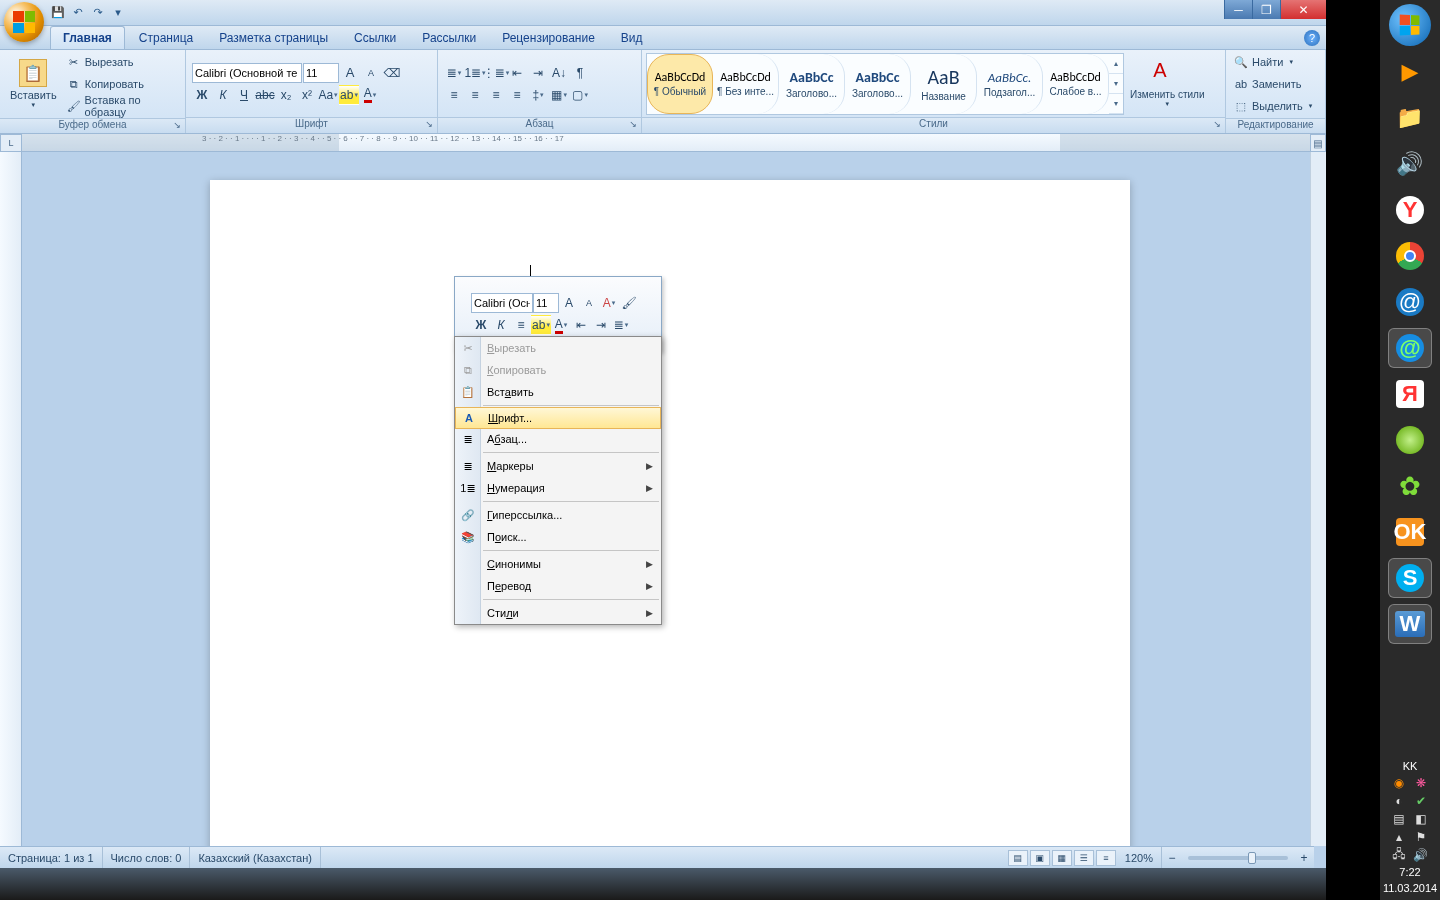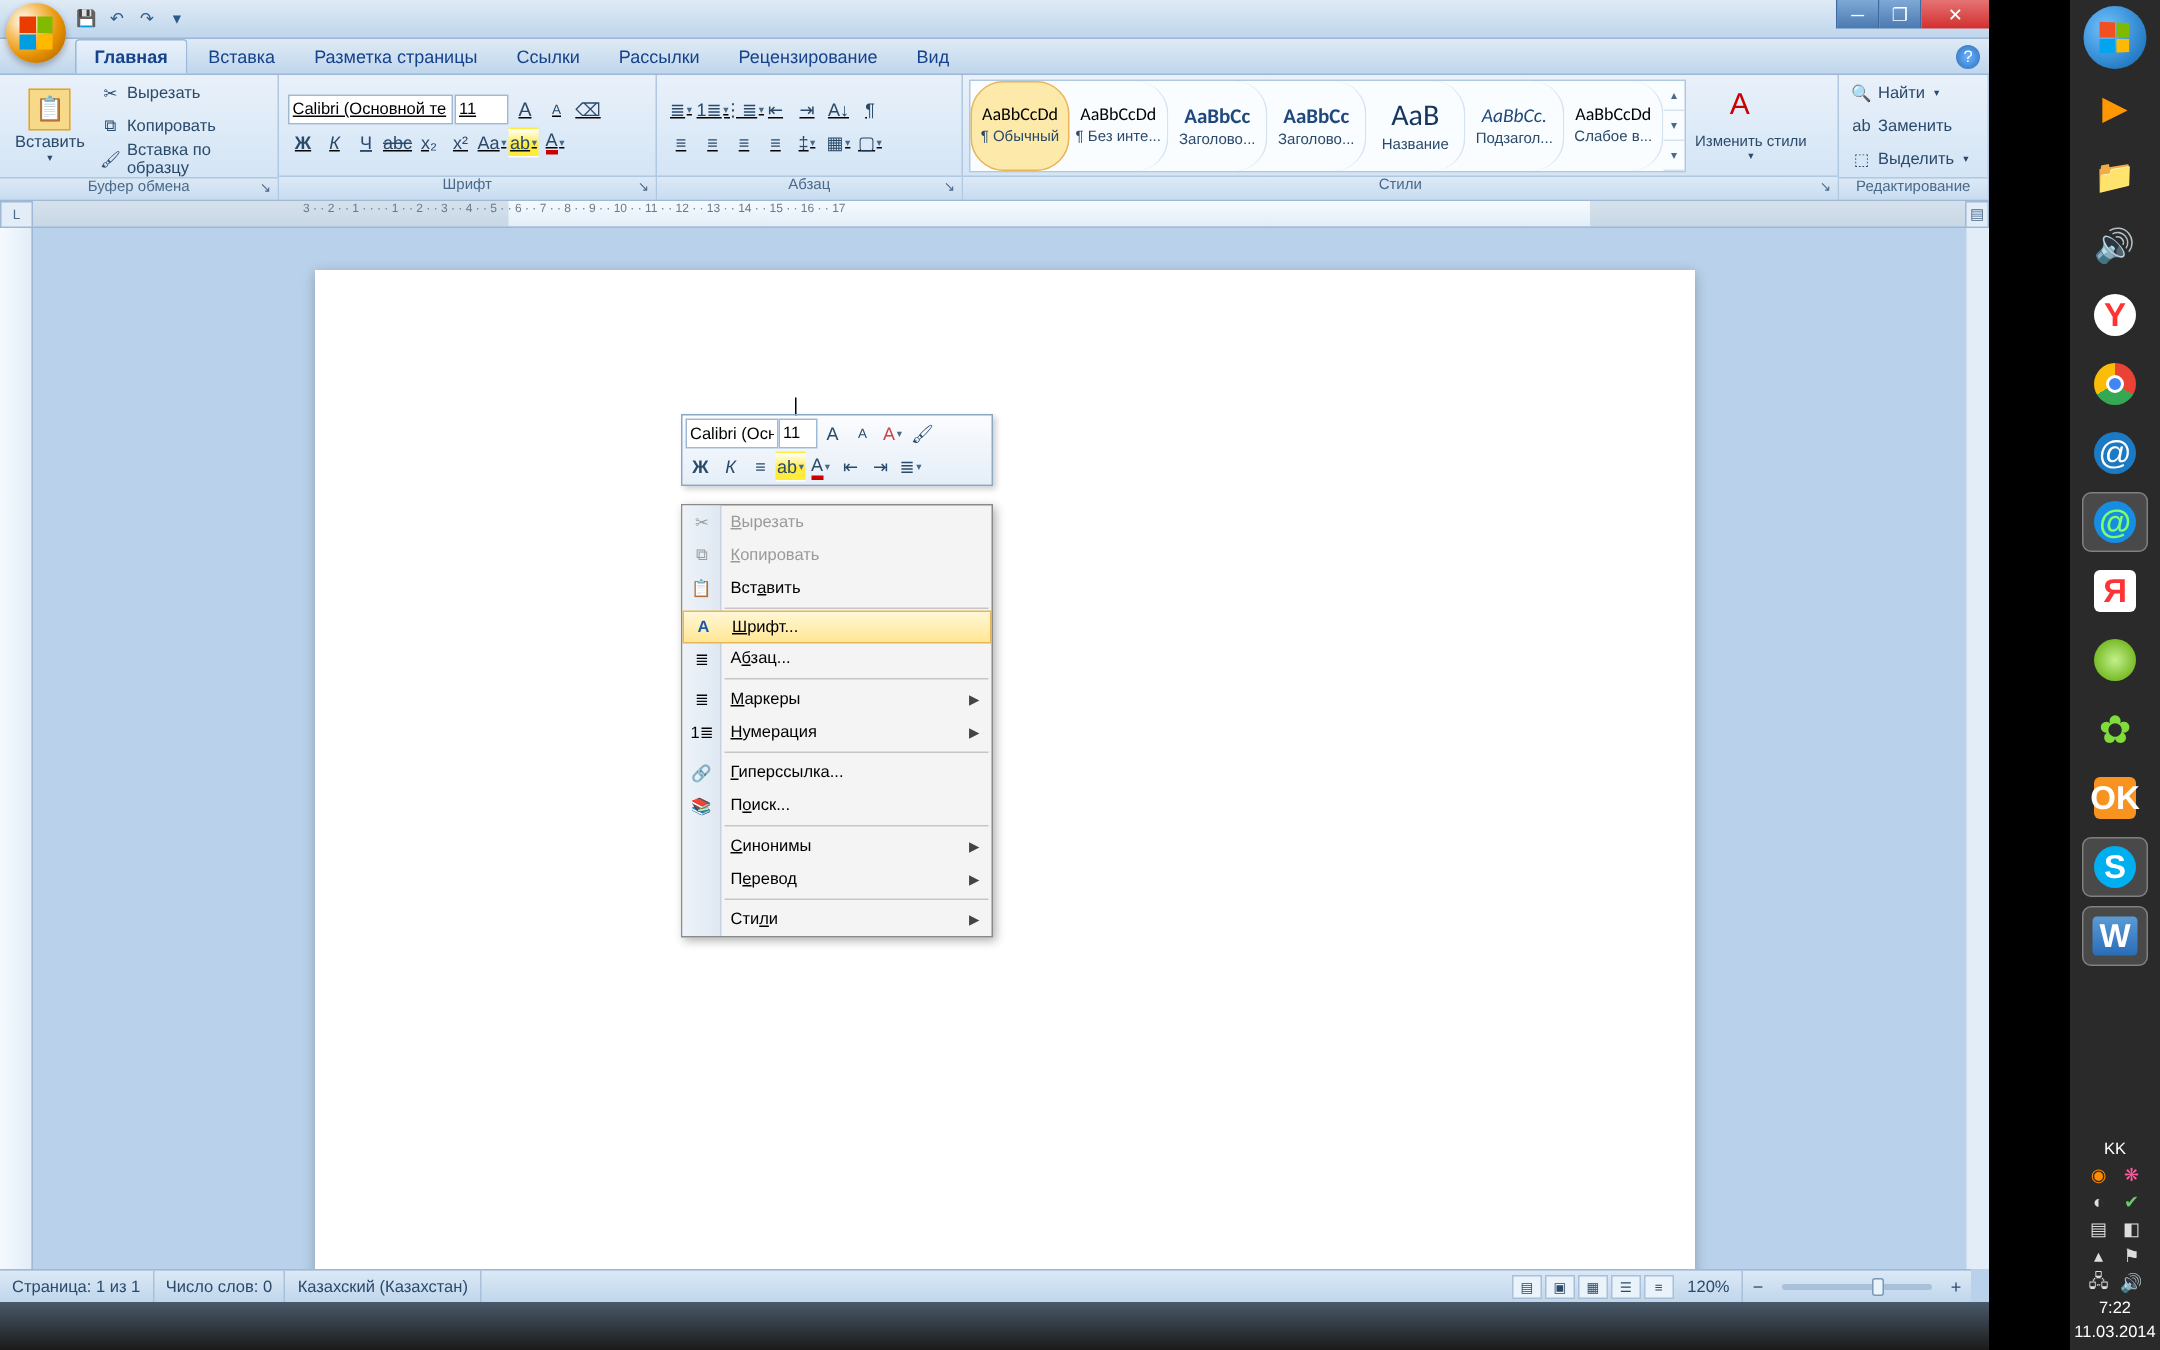--- a/index.html
+++ b/index.html
@@ -39,21 +39,21 @@
 
 .smallrow { display:flex; flex-direction:column; gap:2px; justify-content:center; }
 .smallrow .sm-item { display:flex; align-items:center; gap:4px; font-size:11px; color:#2a4a6a; padding:0 4px; height:20px;}
 .sm-icon { width:14px; height:14px; display:flex; align-items:center; justify-content:center; font-size:11px;}
 
 .font-box, .size-box { background:#fff; border:1px solid #9db9d6; font-size:11px; padding:1px 2px; height:20px; }
 .font-box { width:110px;} .size-box { width:36px; }
 .btn16 { width:20px; height:20px; display:flex; align-items:center; justify-content:center; font-size:12px; color:#2a4a6a; border:1px solid transparent; }
 .btn16.withdrop::after { content:"▾"; font-size:7px; margin-left:1px; color:#4a6a8a;}
 .row { display:flex; gap:1px; align-items:center;}
-.col2 { display:flex; flex-direction:column; gap:2px; justify-content:center; padding:0 2px;text-decoration:underline;}
+.col2 { display:flex; flex-direction:column; gap:2px; justify-content:center; padding:0 2px;}
 
 .style-gallery { display:flex; height:62px; border:1px solid #b0c8e0; background:#fafdff; }
 .style-item { width:66px; border-right:1px solid #d5e3f1; display:flex; flex-direction:column; align-items:center; justify-content:center; font-size:10px; color:#2a4a6a; padding:2px; text-align:center;border-radius:22px;}
 .style-item.active { background:#fde9a9; border:1px solid #e8b558;}
 .style-item .prev { font-family: Calibri, sans-serif; color:#1f497d; margin-bottom:2px;}
 .style-item:nth-child(1) .prev, .style-item:nth-child(2) .prev { color:#000; font-size:12px;}
 .style-item:nth-child(3) .prev { font-size:14px; font-weight:bold;}
 .style-item:nth-child(4) .prev { font-size:14px; font-weight:bold;}
 .style-item:nth-child(5) .prev { font-size:20px; color:#17365d;}
 .style-item:nth-child(6) .prev { font-style:italic; font-size:13px;}
@@ -69,21 +69,21 @@
 .ruler-h .margin { position:absolute; left:0; width:317px; top:0; bottom:0; background:rgba(120,150,180,.25);}
 .ruler-h .margin2 { position:absolute; right:0; top:0; bottom:0; background:rgba(120,150,180,.25);}
 .ruler-v { position:absolute; left:0; top:18px; bottom:0; width:22px; background:linear-gradient(90deg,#f5faff,#e3edf7); border-right:1px solid #9db9d6; }
 .ruler-toggle { position:absolute; right:0; top:0; width:16px; height:18px; background:#e3edf7; border:1px solid #9db9d6; font-size:10px; display:flex; align-items:center; justify-content:center; color:#4a6a8a;}
 .doc-scroll { position:absolute; left:22px; right:16px; top:18px; bottom:0; overflow:hidden; }
 .page { position:absolute; left:188px; top:28px; width:920px; height:1300px; background:#fff; box-shadow:0 2px 8px rgba(0,0,0,.25);}
 .cursor { position:absolute; left:320px; top:85px; width:1px; height:18px; background:#000;}
 .vscroll { position:absolute; right:0; top:18px; bottom:0; width:16px; background:#e3edf7; border-left:1px solid #c0d0e0;}
 
 
-.mini-toolbar { position:absolute; width:208px; background:linear-gradient(#fbfcfe,#e5eef8); border:1px solid #8aa8c6; box-shadow:2px 2px 4px rgba(0,0,0,.2); padding:2px; }
+.mini-toolbar { position:absolute; width:208px; background:linear-gradient(#fbfcfe,#e5eef8); border:1px solid #8aa8c6; box-shadow:2px 2px 4px rgba(0,0,0,.2); padding:16px; }
 .mini-toolbar .row { gap:0; }
 .mini-toolbar .font-box { width:62px; } .mini-toolbar .size-box { width:26px; }
 
 
 .context-menu { position:absolute; width:208px; background:#f4f4f4; border:1px solid #8a8a8a; box-shadow:2px 2px 6px rgba(0,0,0,.3); font-size:11px; }
 .cm-iconcol { position:absolute; left:0; top:0; bottom:0; width:26px; background:linear-gradient(90deg,#eef3f9,#dfe8f2); border-right:1px solid #c5d2e0;}
 .cm-item { position:relative; height:22px; display:flex; align-items:center; padding-left:32px; color:#000;}
 .cm-item.disabled { color:#9a9a9a; }
 .cm-item.highlight { background:linear-gradient(#fff7d6,#ffe794); border:1px solid #e8b558; margin:-1px 0;}
 .cm-item .underl { text-decoration:underline; }
@@ -132,21 +132,21 @@
     </div>
     <div class="win-controls">
       <div>─</div>
       <div>❐</div>
       <div class="close">✕</div>
     </div>
   </div>
 
   <div class="ribbon-tabs">
     <div class="rtab active">Главная</div>
-    <div class="rtab">Вставка</div>
+    <div class="rtab">Страница</div>
     <div class="rtab">Разметка страницы</div>
     <div class="rtab">Ссылки</div>
     <div class="rtab">Рассылки</div>
     <div class="rtab">Рецензирование</div>
     <div class="rtab">Вид</div>
     <div class="help-icon">?</div>
   </div>
 
   <div class="ribbon">
 

